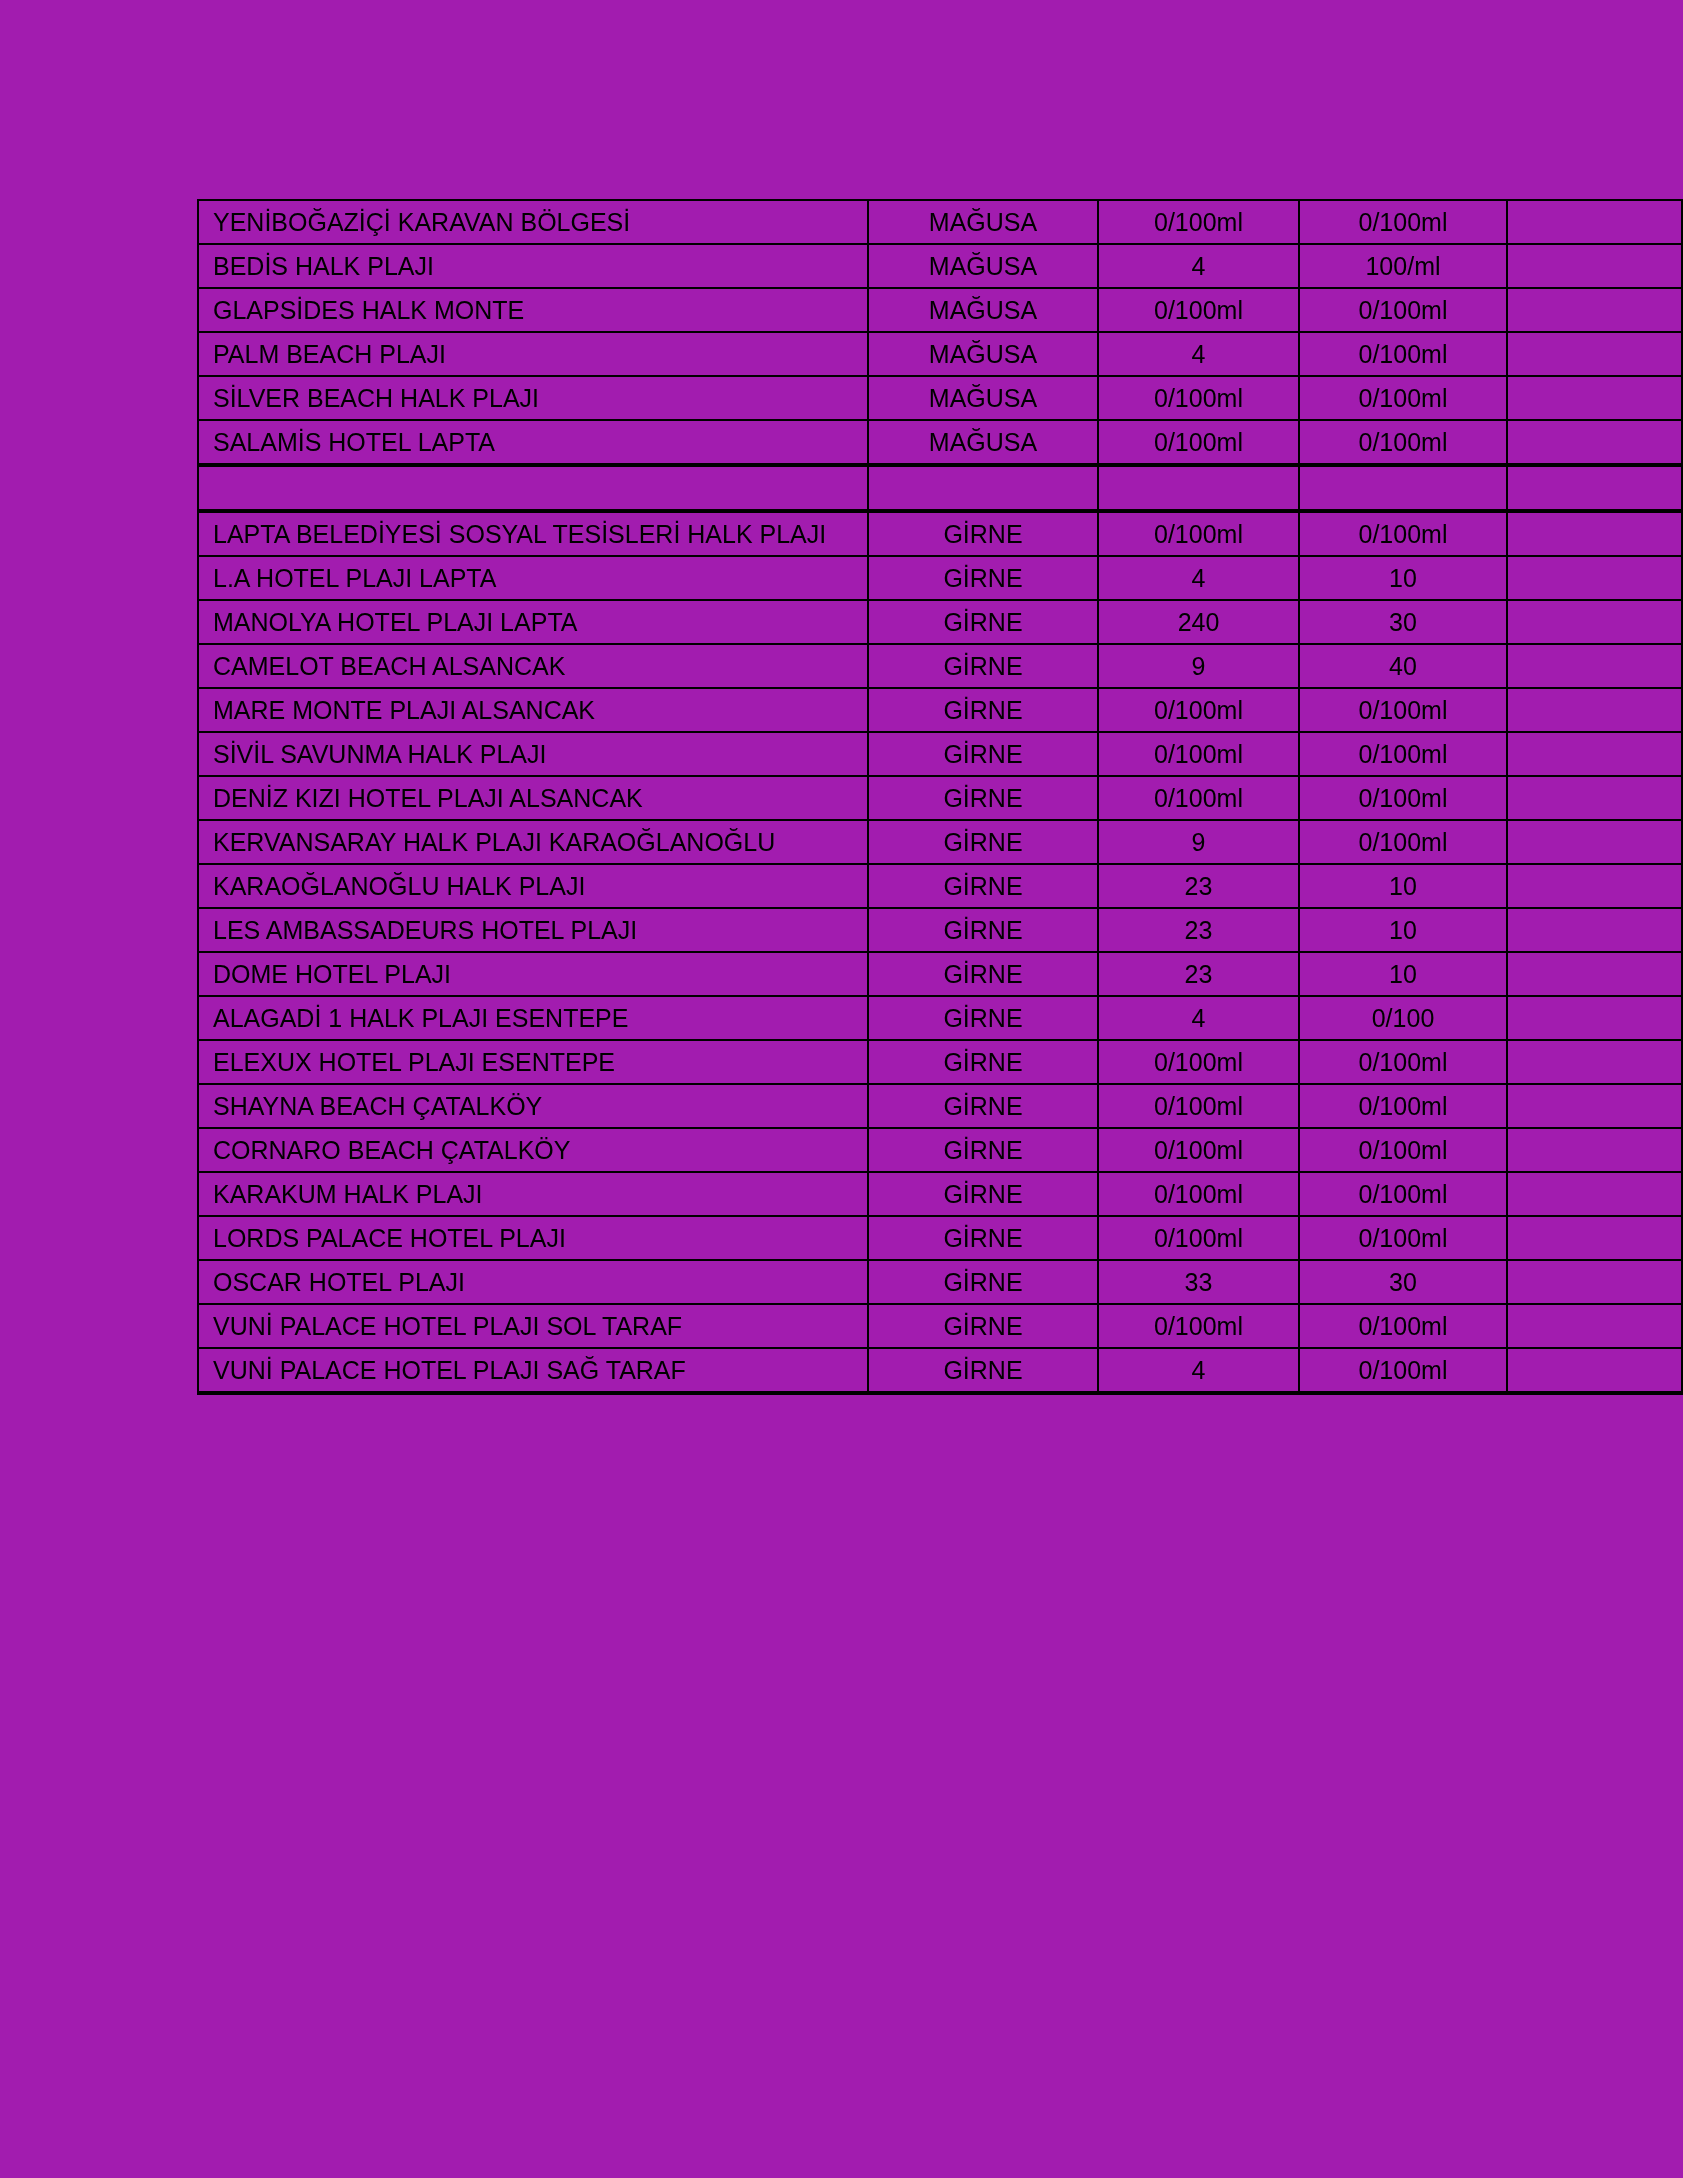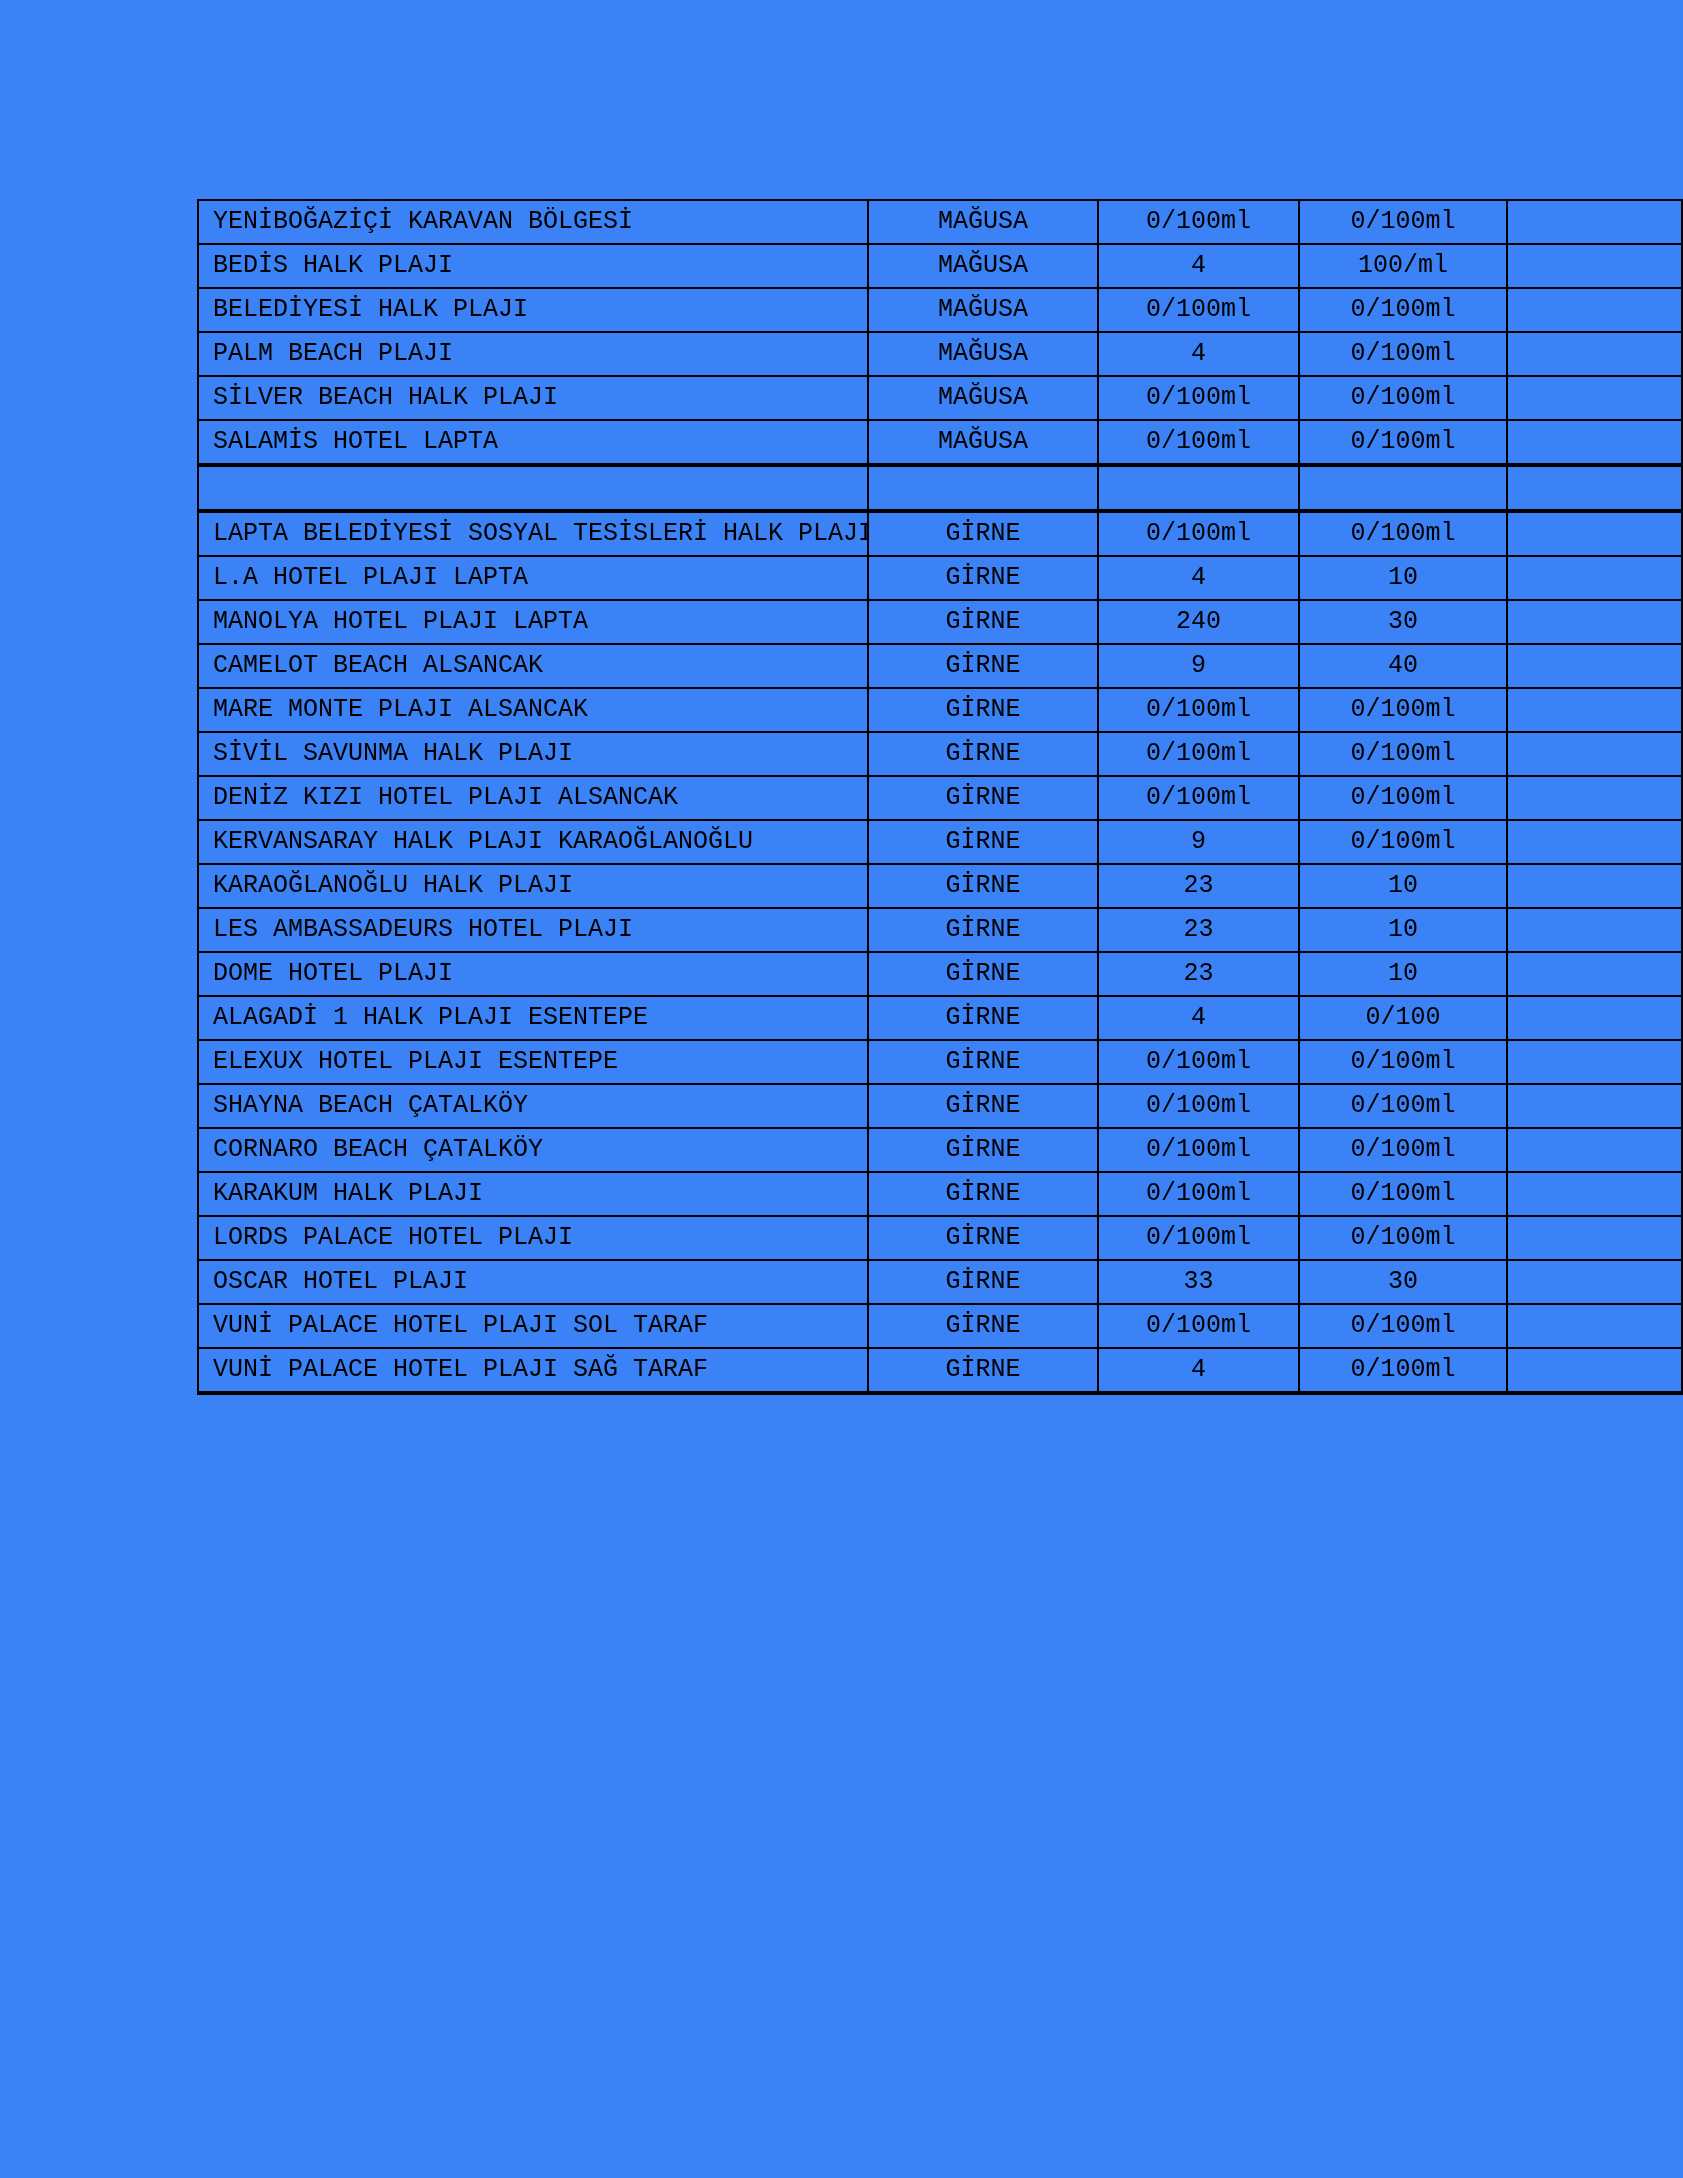--- a/index.html
+++ b/index.html
@@ -4,23 +4,23 @@
 <style>
   html, body {
     margin: 0;
     padding: 0;
     background: #ffffff;
   }
   .page {
     position: relative;
     width: 1683px;
     height: 2178px;
-    background: #3b82f6;
+    background: #a21caf;
     overflow: hidden;
-    font-family: Liberation Mono, monospace;
+    font-family: Liberation Sans, sans-serif;
   }
   table.datatable {
     position: absolute;
     left: 197px;
     top: 199px;
     width: 1484px;
     border-collapse: collapse;
     table-layout: fixed;
     color: #000000;
   }
@@ -69,21 +69,21 @@
           <td class="cell-extra"></td>
         </tr>
         <tr>
           <td class="cell-name">BEDİS HALK PLAJI</td>
           <td class="cell-region">MAĞUSA</td>
           <td class="cell-result1">4</td>
           <td class="cell-result2">100/ml</td>
           <td class="cell-extra"></td>
         </tr>
         <tr>
-          <td class="cell-name">BELEDİYESİ HALK PLAJI</td>
+          <td class="cell-name">GLAPSİDES HALK MONTE</td>
           <td class="cell-region">MAĞUSA</td>
           <td class="cell-result1">0/100ml</td>
           <td class="cell-result2">0/100ml</td>
           <td class="cell-extra"></td>
         </tr>
         <tr>
           <td class="cell-name">PALM BEACH PLAJI</td>
           <td class="cell-region">MAĞUSA</td>
           <td class="cell-result1">4</td>
           <td class="cell-result2">0/100ml</td>

